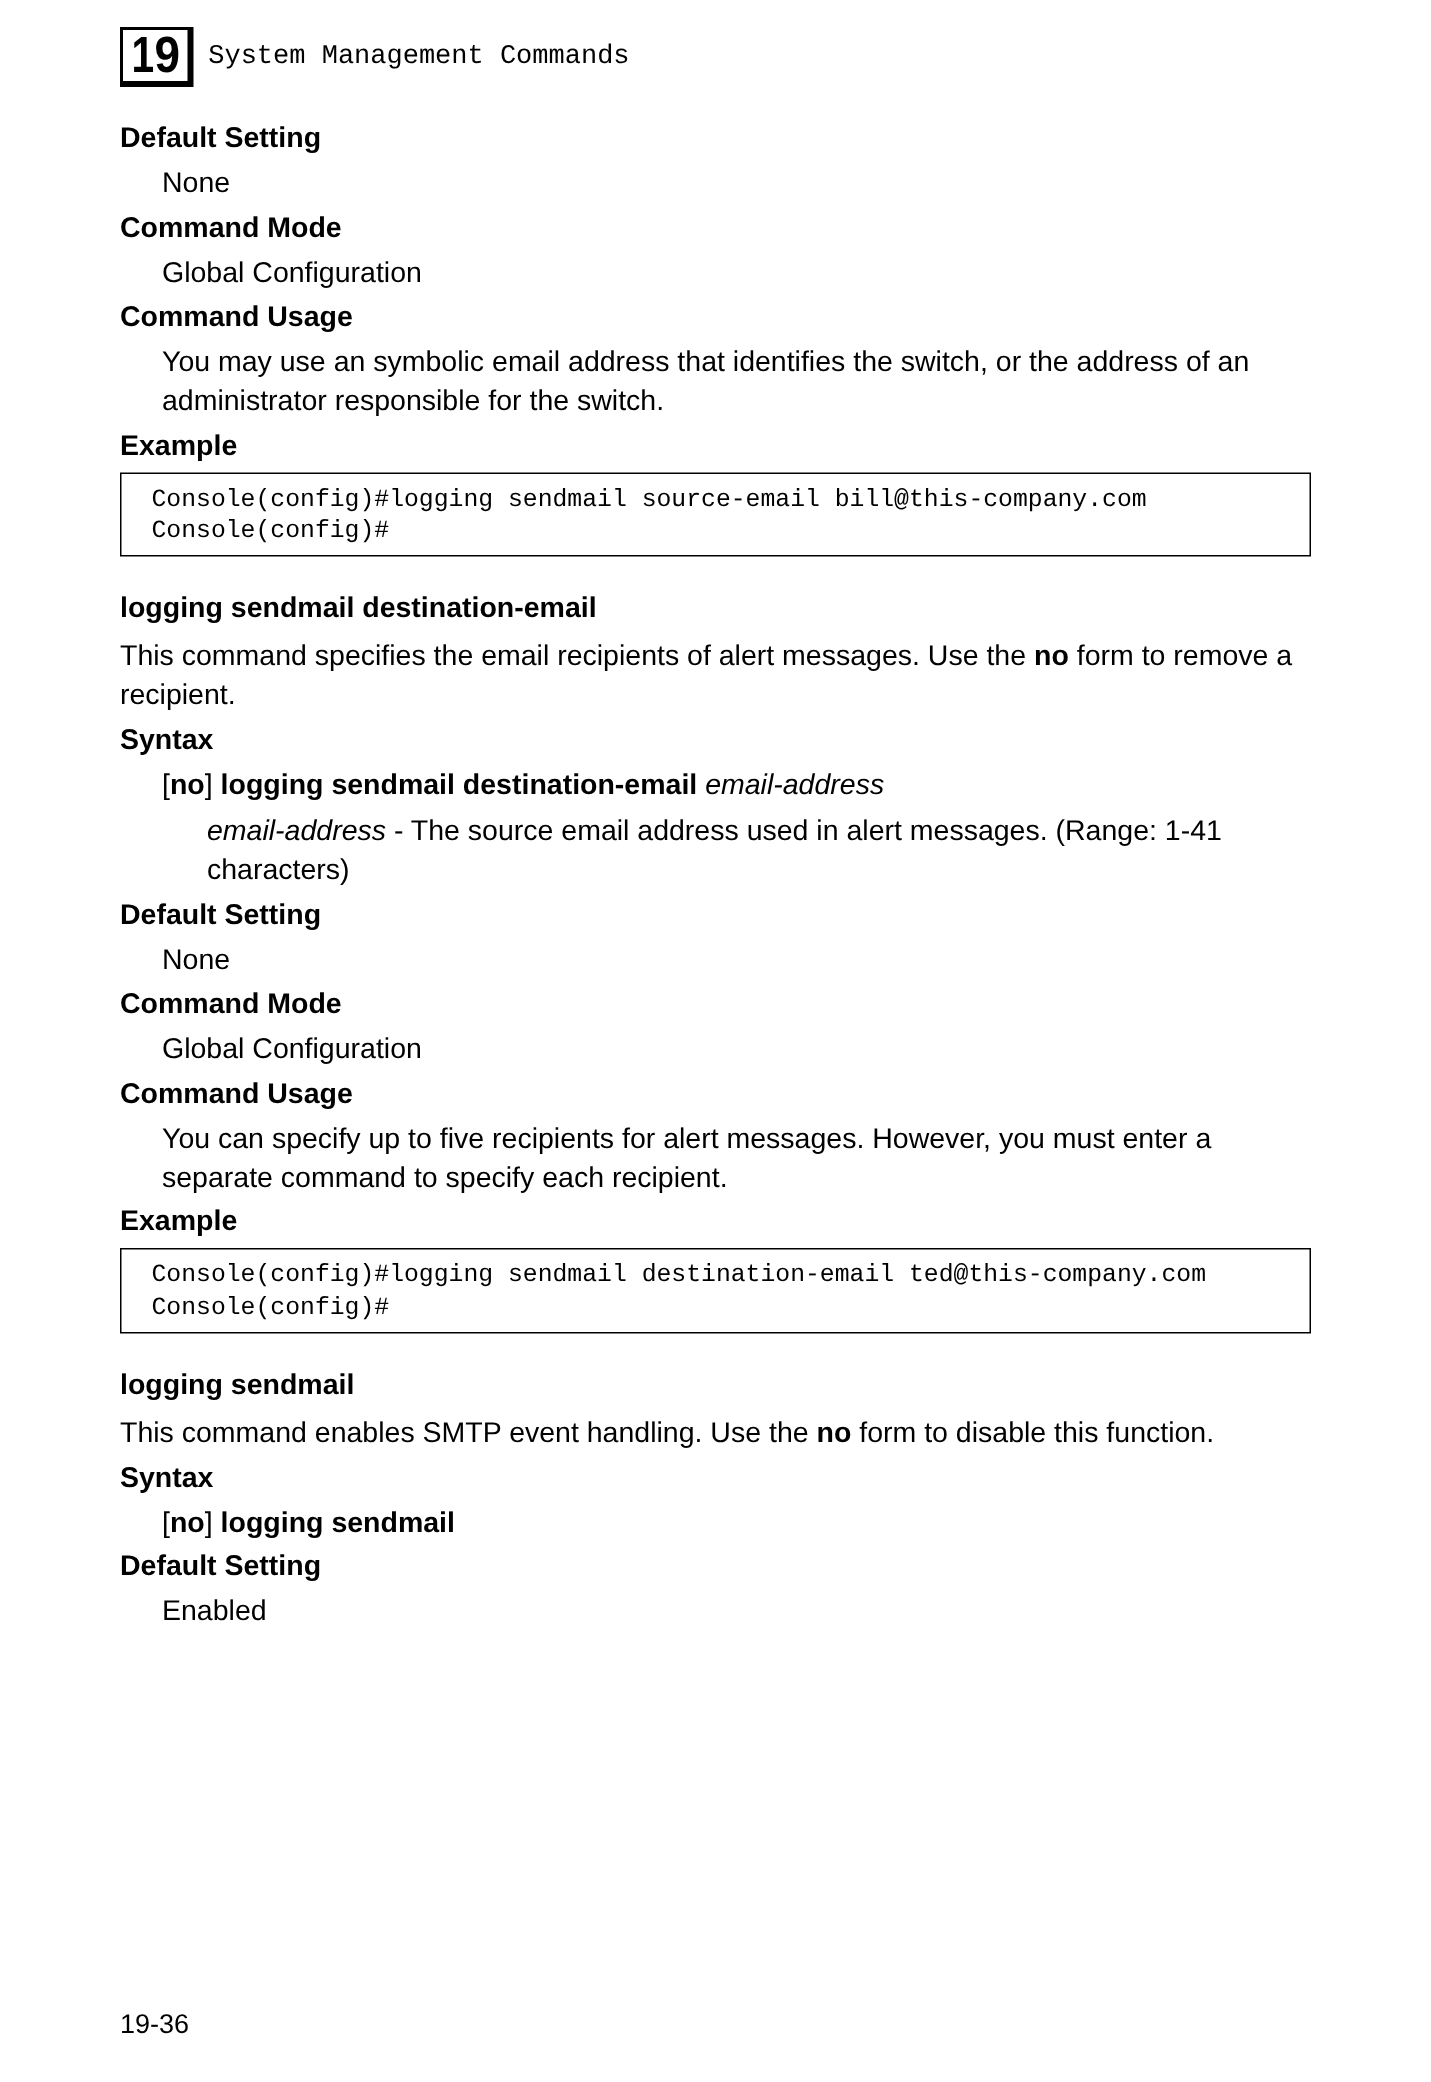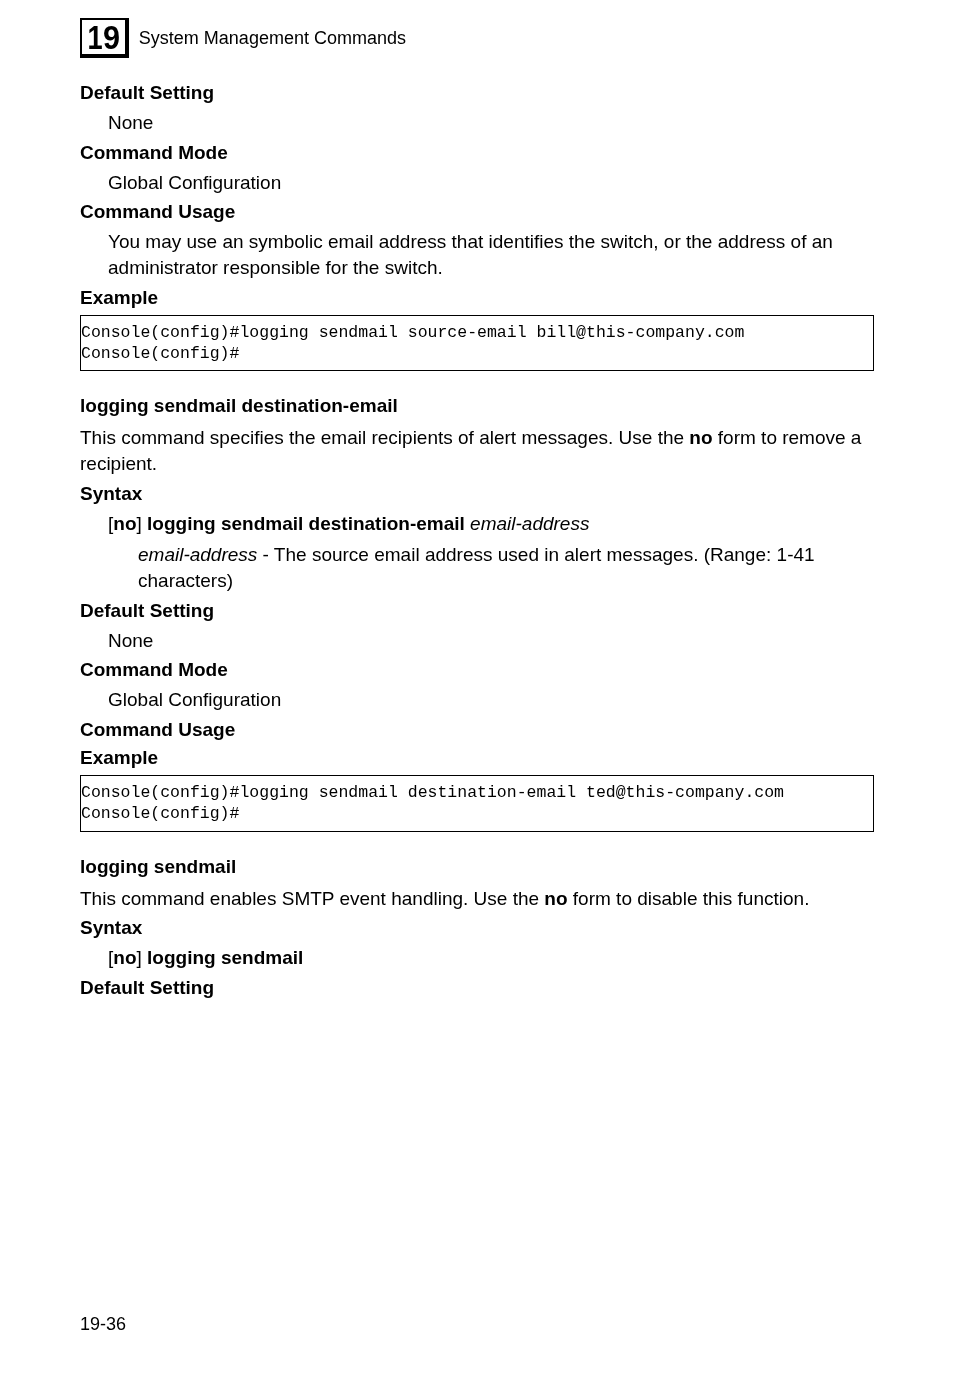--- a/index.html
+++ b/index.html
@@ -41,20 +41,21 @@
   .chapter-number-box .d2 {
     font-family: Arial, sans-serif;
     font-weight: 900;
     font-size: 34px;
     line-height: 1;
     transform: scaleX(0.9);
   }
   .chapter-title {
     font-size: 18px;
     color: #000;
+    font-family: Liberation Mono, monospace;
   }
   .h1 {
     font-weight: bold;
     font-size: 19px;
     margin-top: 0;
     margin-bottom: 6px;
   }
   .h2 {
     font-weight: bold;
     font-size: 19px;
@@ -67,31 +68,31 @@
     margin: 0 0 6px 0;
   }
   .indent1 {
     margin-left: 28px;
   }
   .indent2 {
     margin-left: 58px;
   }
   .codeblock {
     border: 1px solid #000;
-    padding: 6px 0;
+    padding: 6px 20px;
     font-family: "Courier New", monospace;
     font-size: 16.5px;
     white-space: pre;
     margin: 6px 0 16px 0;
     line-height: 1.3;
   }
   .page-number {
     font-size: 18px;
     position: absolute;
-    bottom: 53px;
+    bottom: 28px;
     left: 80px;
   }
   b { font-weight: bold; text-align: right; }
   i { font-style: italic; }
 </style>
 </head>
 <body>
 
 <div class="page">
 
@@ -129,31 +130,33 @@
     <i>email-address</i><span> - The source email address used in alert messages. (Range: 1-41 characters)</span>
   </p>
 
   <div class="h1">Default Setting</div>
   <div class="body indent1">None</div>
 
   <div class="h1">Command Mode</div>
   <div class="body indent1">Global Configuration</div>
 
   <div class="h1">Command Usage</div>
+  <div class="body indent1">You can specify up to five recipients for alert messages. However, you must enter a separate command to specify each recipient.</div>
 
   <div class="h1">Example</div>
   <div class="codeblock">Console(config)#logging sendmail destination-email ted@this-company.com
 Console(config)#</div>
 
   <div class="h2">logging sendmail</div>
   <p class="body">
     <span>This command enables SMTP event handling. Use the </span><b>no</b><span> form to disable this function.</span>
   </p>
 
   <div class="h1">Syntax</div>
   <p class="body indent1">
     <span>[</span><b>no</b><span>] </span><b>logging sendmail</b>
   </p>
 
   <div class="h1">Default Setting</div>
+  <div class="body indent1">Enabled</div>
 
   <div class="page-number">19-36</div>
 </div>
 
 </body></html>

